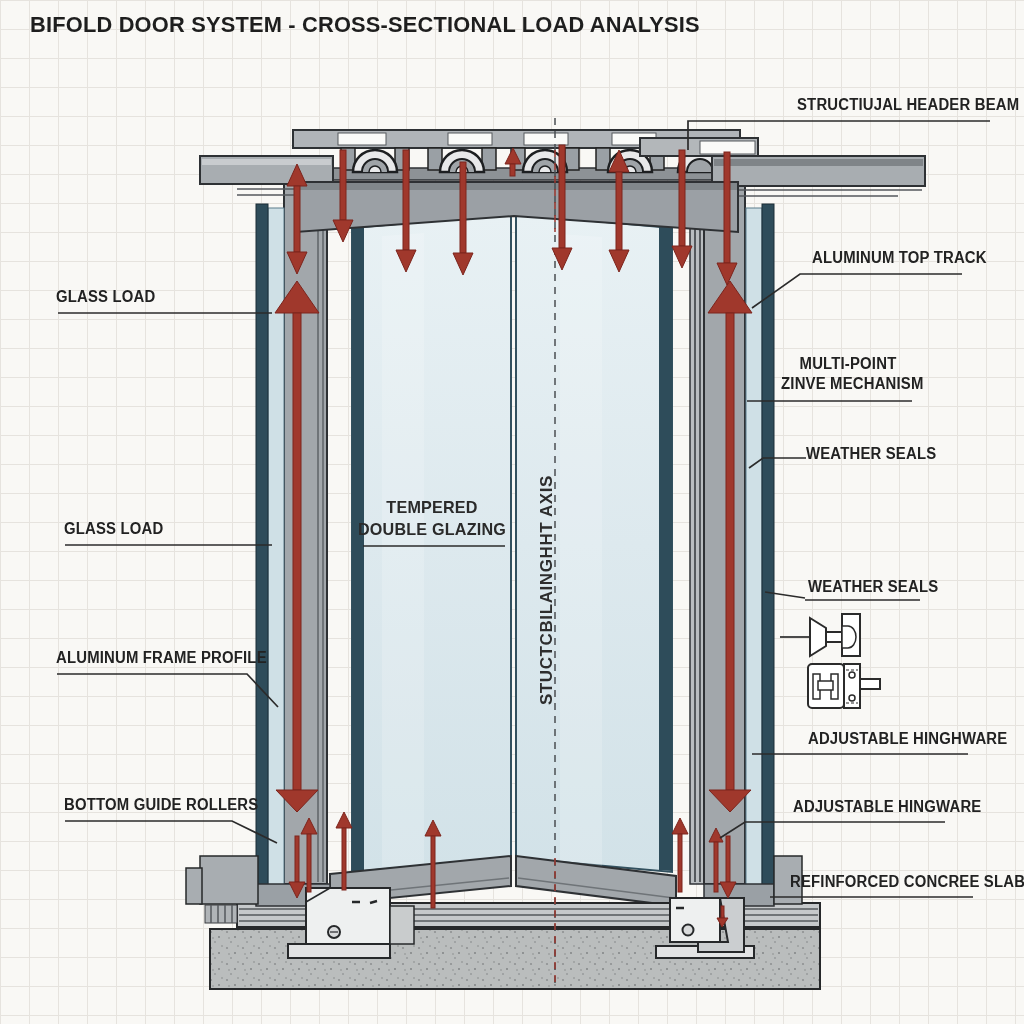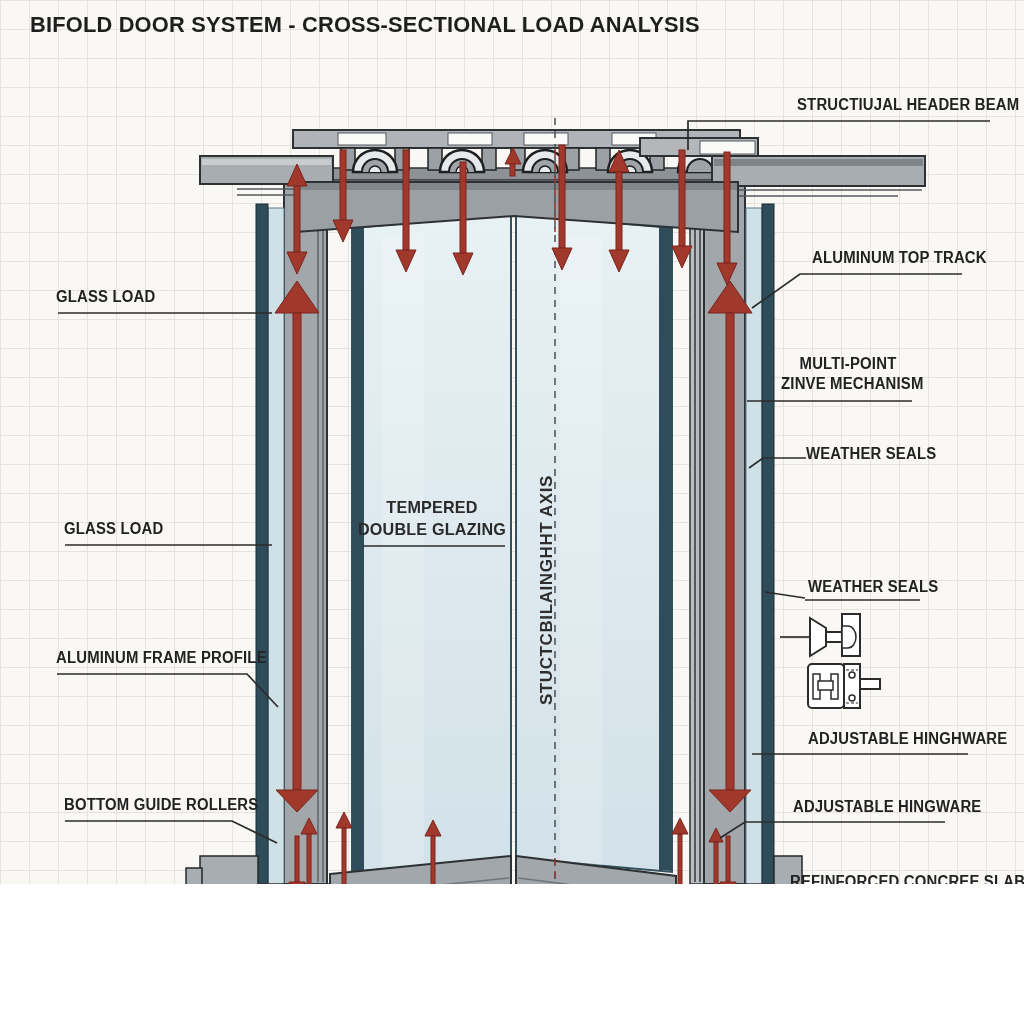--- a/index.html
+++ b/index.html
@@ -1,17 +1,17 @@
 <!DOCTYPE html>
 <html><head>
 <meta charset="utf-8">
 <style>
   html,body{margin:0;padding:0;}
   #stage{
-    position:relative;width:1024px;height:884px;overflow:hidden;
+    position:relative;width:1024px;height:1024px;overflow:hidden;
     background-color:#f9f8f5;
     background-image:
       linear-gradient(#e6e3de 1px, transparent 1px),
       linear-gradient(90deg,#e6e3de 1px, transparent 1px);
     background-size:29px 29px;
     font-family:"Liberation Sans", sans-serif;
   }
   svg{position:absolute;left:0;top:0;}
   .title{
     position:absolute;left:30px;top:12px;

